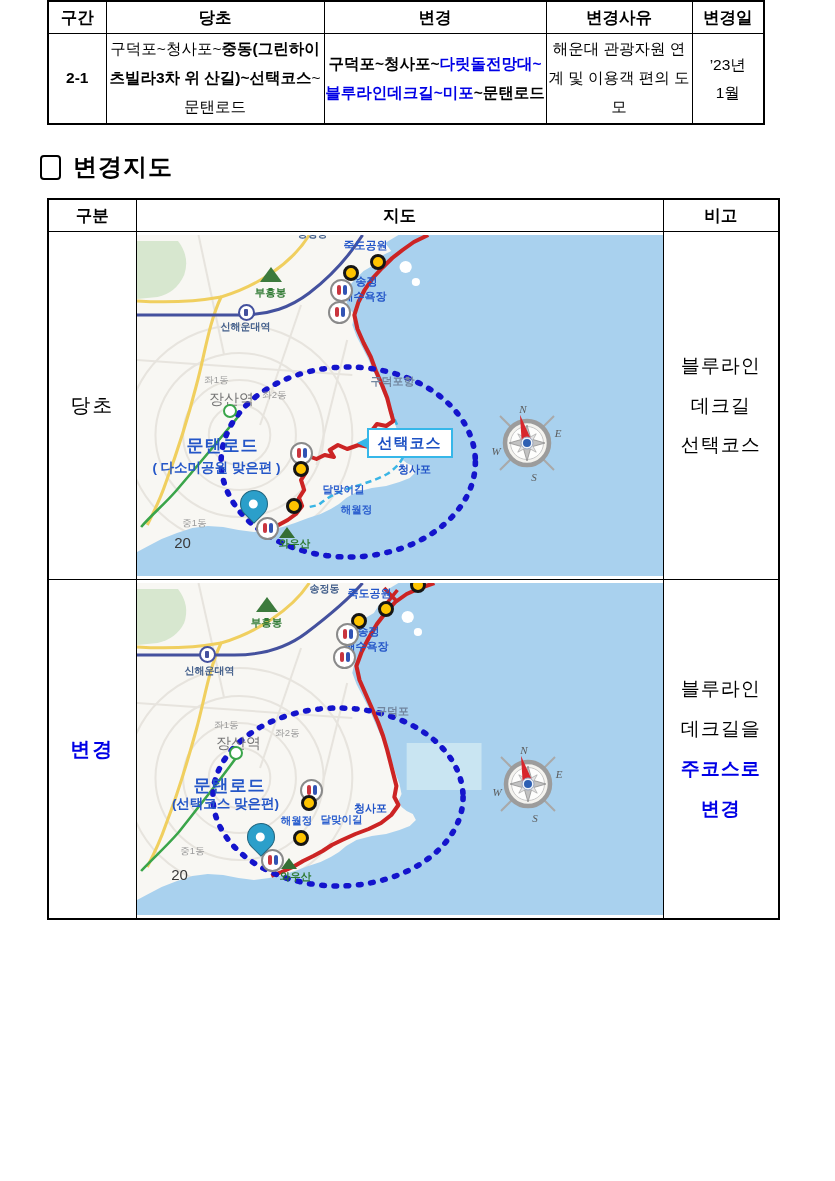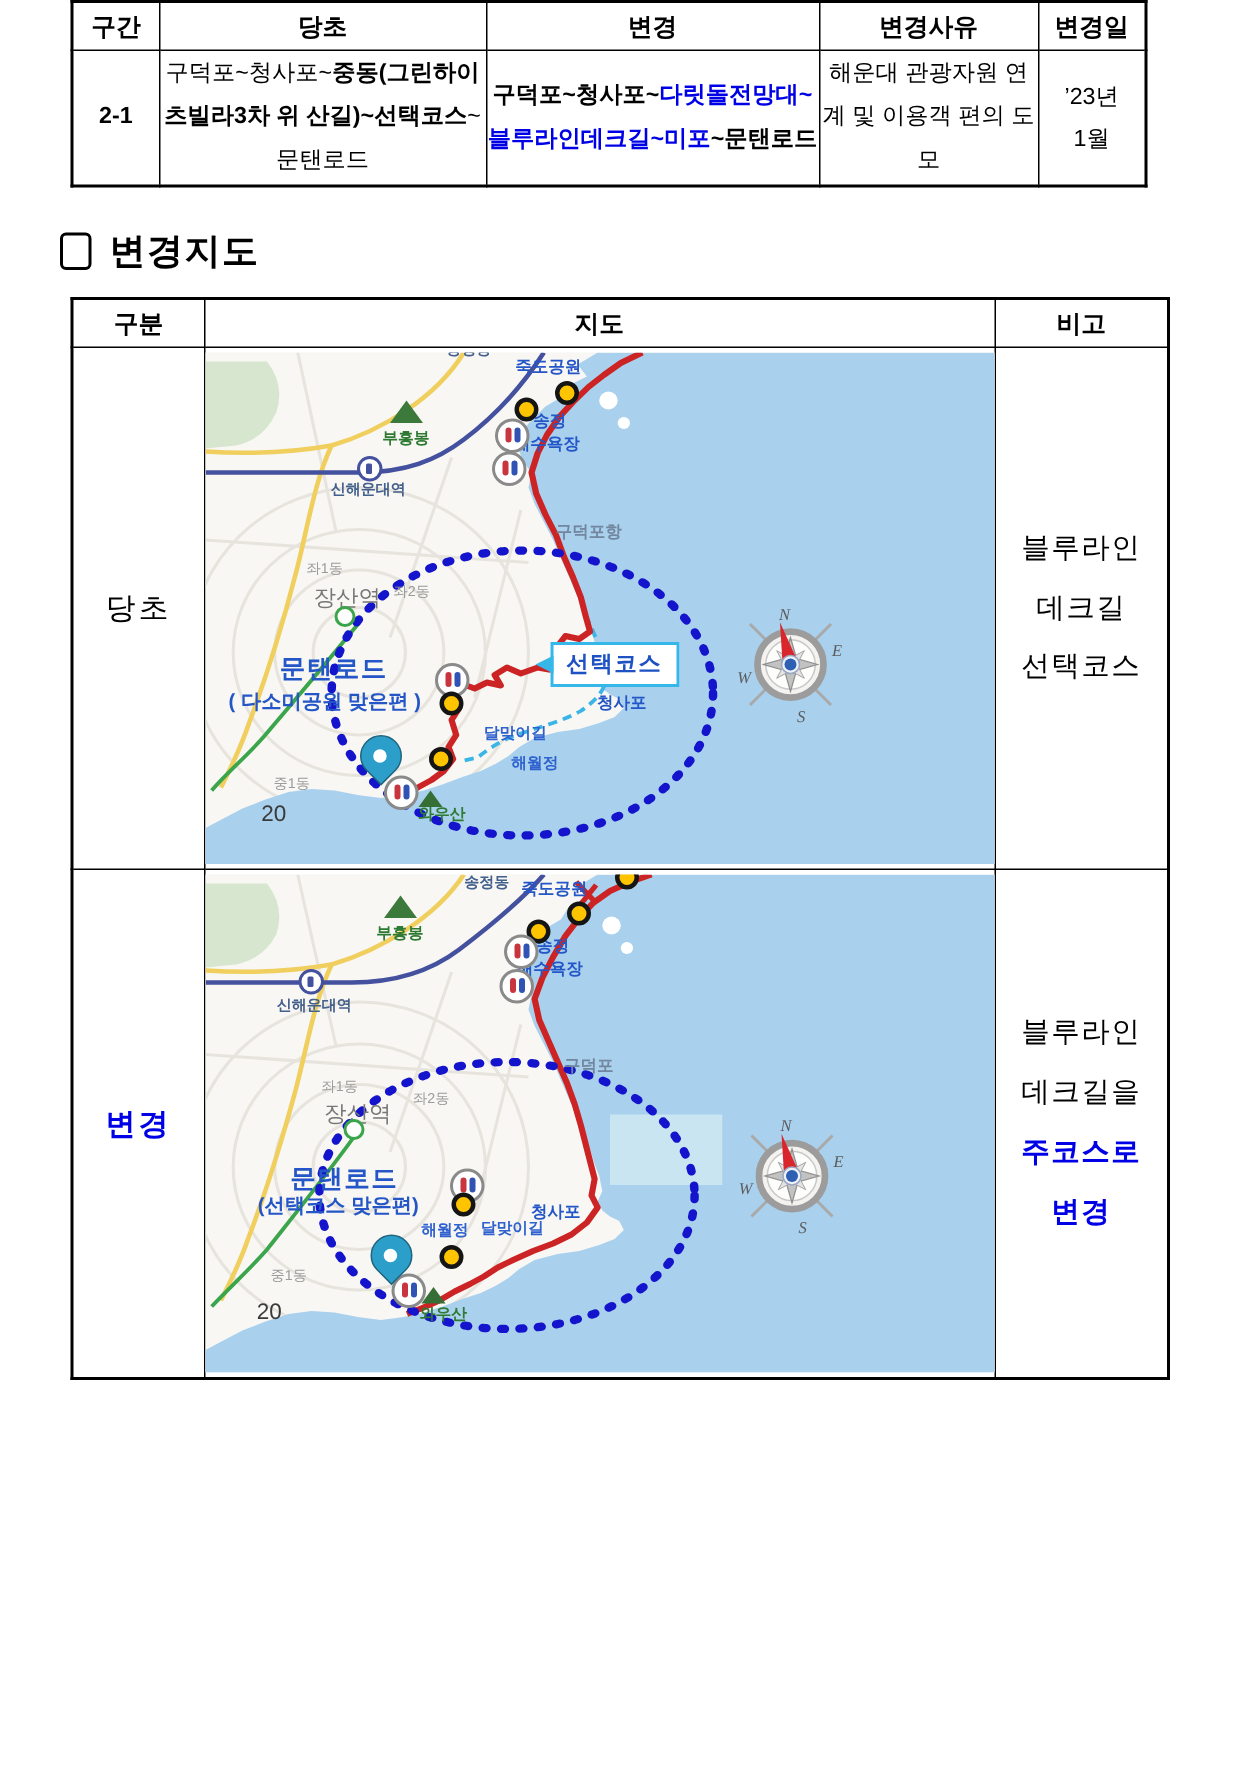--- a/index.html
+++ b/index.html
@@ -166,21 +166,21 @@
                 <circle cx="272" cy="47" r="4" fill="#fff"></circle>
               <path d="M247,175 C254,190 260,204 261,214 C261,224 254,232 244,239 C232,246 216,250 202,255 C192,259 184,264 177,270 L168,272" stroke="#3ab5e5" stroke-width="2.5" stroke-dasharray="6 4" fill="none"></path>
               <path d="M284,0 L270,7 L259,15 L249,23 L239,33 L230,43 L222,55 L216,67 L212,80 L215,94 L221,108 L228,122 L233,136 L239,150 L244,163 L247,175 L250,186 L243,191 L234,189 L228,197 L234,205 L227,212 L216,210 L205,214 L196,210 L188,215 L192,222 L183,220 L175,224 L167,221 L161,228 L165,237 L160,245 L163,255 L158,263 L161,271 L155,279 L147,285 L138,290 L130,294" stroke="#cc2424" stroke-width="4" fill="none" stroke-linejoin="round"></path>
               <ellipse cx="206" cy="227" rx="124" ry="95" fill="none" stroke="#1414cc" stroke-width="5.5" stroke-dasharray="2.5 9.5" stroke-linecap="round"></ellipse>
             </svg>
             <div class="overlay">
                 <span class="lbl c-navy" style="left: 176px; top: -7px;">송정동</span>
                 <span class="lbl c-bluebold" style="left: 229px; top: 4px;">죽도공원</span>
                 <span class="lbl c-bluebold" style="left: 230px; top: 40px;">송정</span>
                 <span class="lbl c-bluebold" style="left: 228px; top: 55px;">해수욕장</span>
-                <span class="lbl c-grayblue" style="left: 256px; top: 114px;">구덕포항</span>
+                <span class="lbl c-grayblue" style="left: 256px; top: 140px;">구덕포항</span>
                 <span class="lbl c-gray" style="left: 80px; top: 140px;">좌1동</span>
                 <span class="lbl c-dgray" style="left: 95px; top: 156px;">장산역</span>
                 <span class="lbl c-gray" style="left: 138px; top: 155px;">좌2동</span>
                 <span class="lbl c-bluebig" style="left: 86px; top: 202px;">문탠로드</span>
                 <span class="lbl c-bluemed" style="left: 80px; top: 226px;">( 다소미공원 맞은편 )</span>
                 <span class="lbl c-bluebold" style="left: 278px; top: 228px;">청사포</span>
                 <span class="lbl c-bluesm" style="left: 207px; top: 249px;">달맞이길</span>
                 <span class="lbl c-bluesm" style="left: 220px; top: 269px;">해월정</span>
                 <span class="lbl c-gray" style="left: 58px; top: 283px;">중1동</span>
                 <span class="lbl c-dark" style="left: 46px; top: 300px;">20</span>

